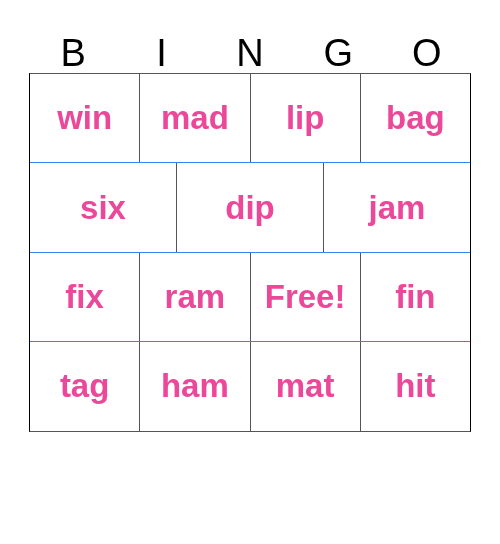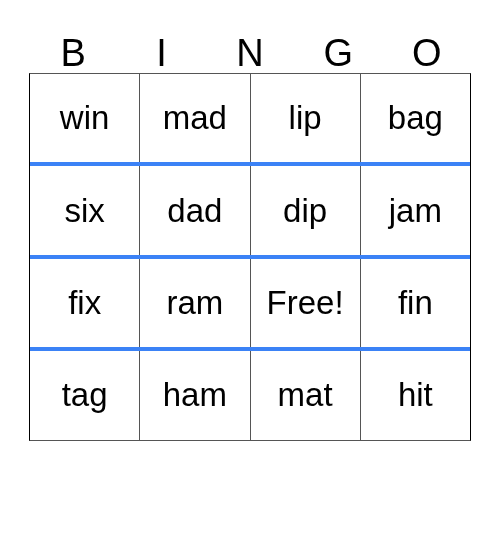--- a/index.html
+++ b/index.html
@@ -49,32 +49,32 @@
     border-right: 1px solid #000000;
     border-bottom: 1px solid #555555;
     box-sizing: border-box;
     background: #ffffff;
   }
   .grid-row {
     display: flex;
     height: 88.4px;
   }
   .grid-row + .grid-row {
-    border-top: 4px solid #3b82f6;
+    border-top: 1px solid #3b82f6;
   }
   .cell {
     flex: 1 1 0;
     min-width: 0;
     display: flex;
     align-items: center;
     justify-content: center;
     font-size: 33px;
     line-height: 36px;
-    font-weight: 400;
-    color: #000000;
+    font-weight: 700;
+    color: #ec4899;
     background: #ffffff;
     box-sizing: border-box;
     white-space: nowrap;
     overflow: hidden;
     user-select: none;
   }
   .cell + .cell {
     border-left: 1px solid #555555;
   }
   .cell.free {
@@ -98,21 +98,20 @@
 
     <div class="grid-row">
       <div class="cell">win</div>
       <div class="cell">mad</div>
       <div class="cell">lip</div>
       <div class="cell">bag</div>
     </div>
 
     <div class="grid-row">
       <div class="cell">six</div>
-      <div class="cell">dad</div>
       <div class="cell">dip</div>
       <div class="cell">jam</div>
     </div>
 
     <div class="grid-row">
       <div class="cell">fix</div>
       <div class="cell">ram</div>
       <div class="cell free">Free!</div>
       <div class="cell">fin</div>
     </div>

